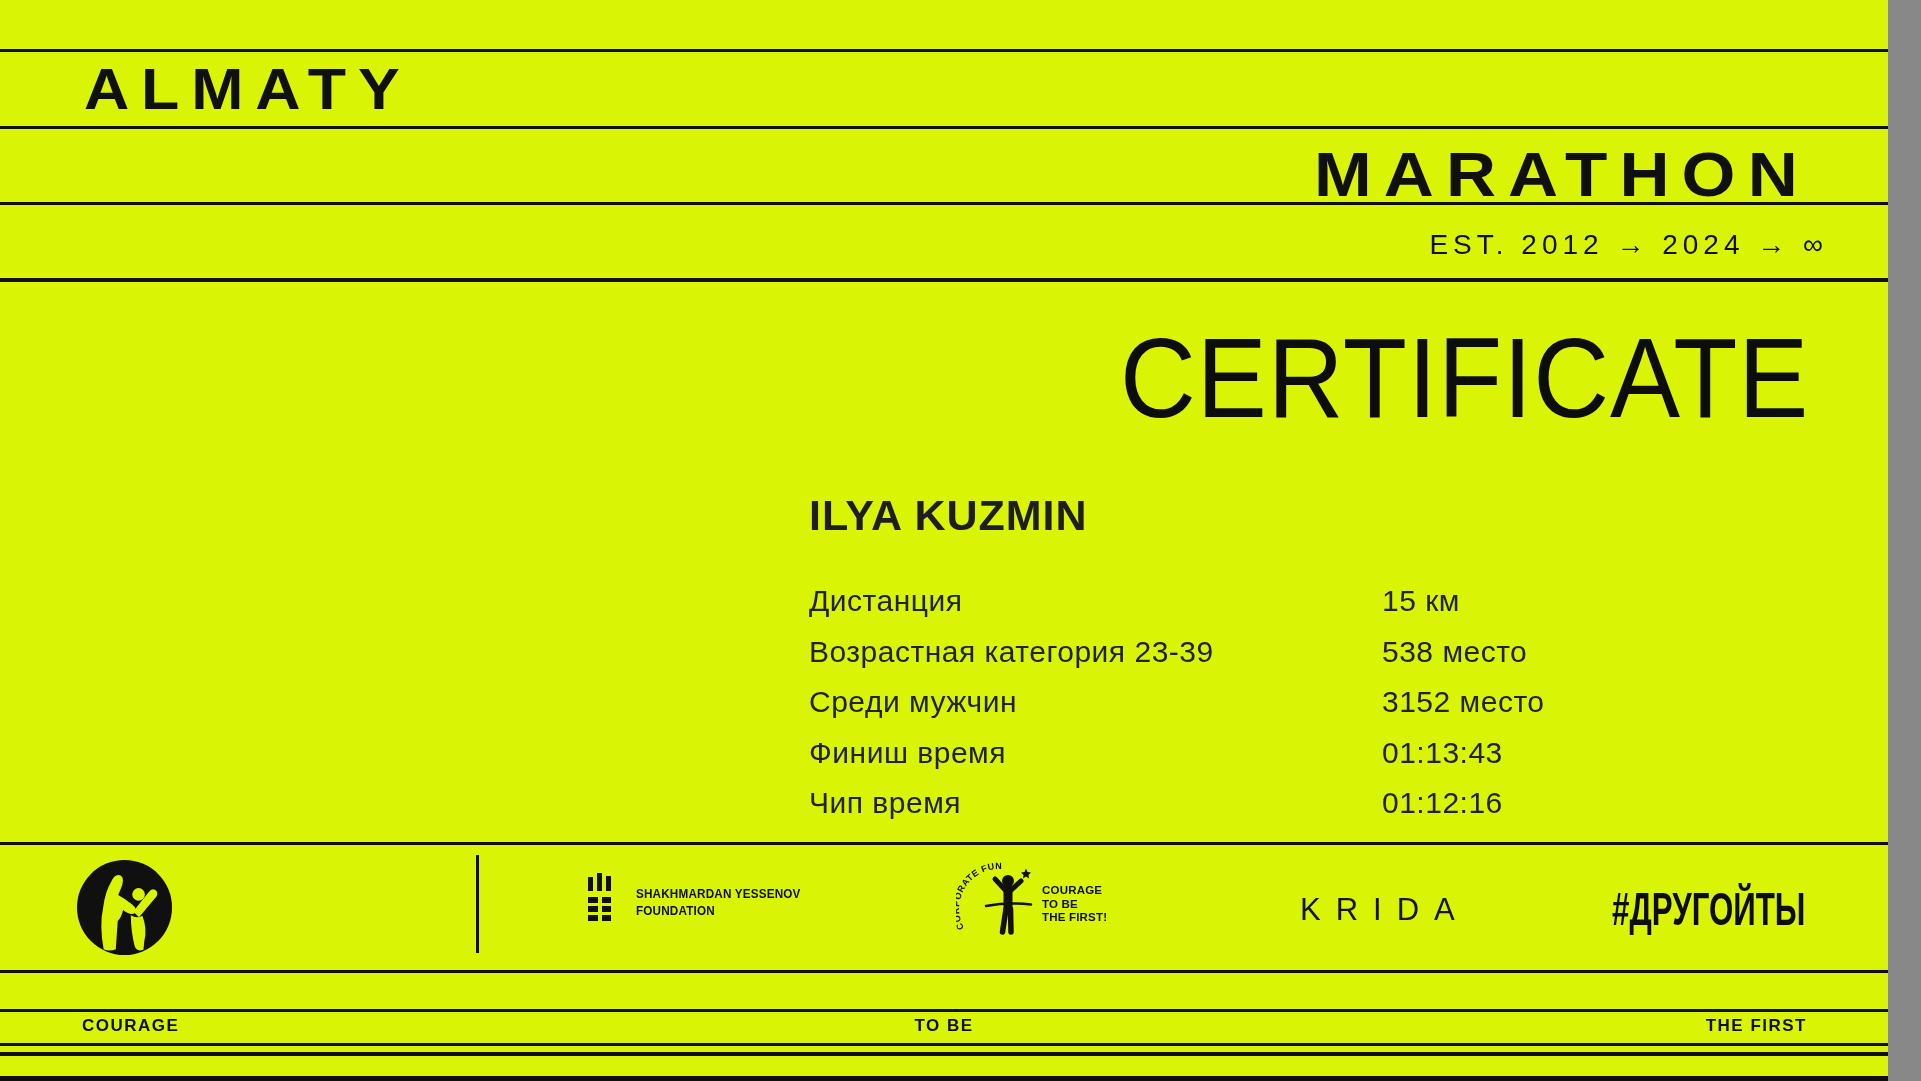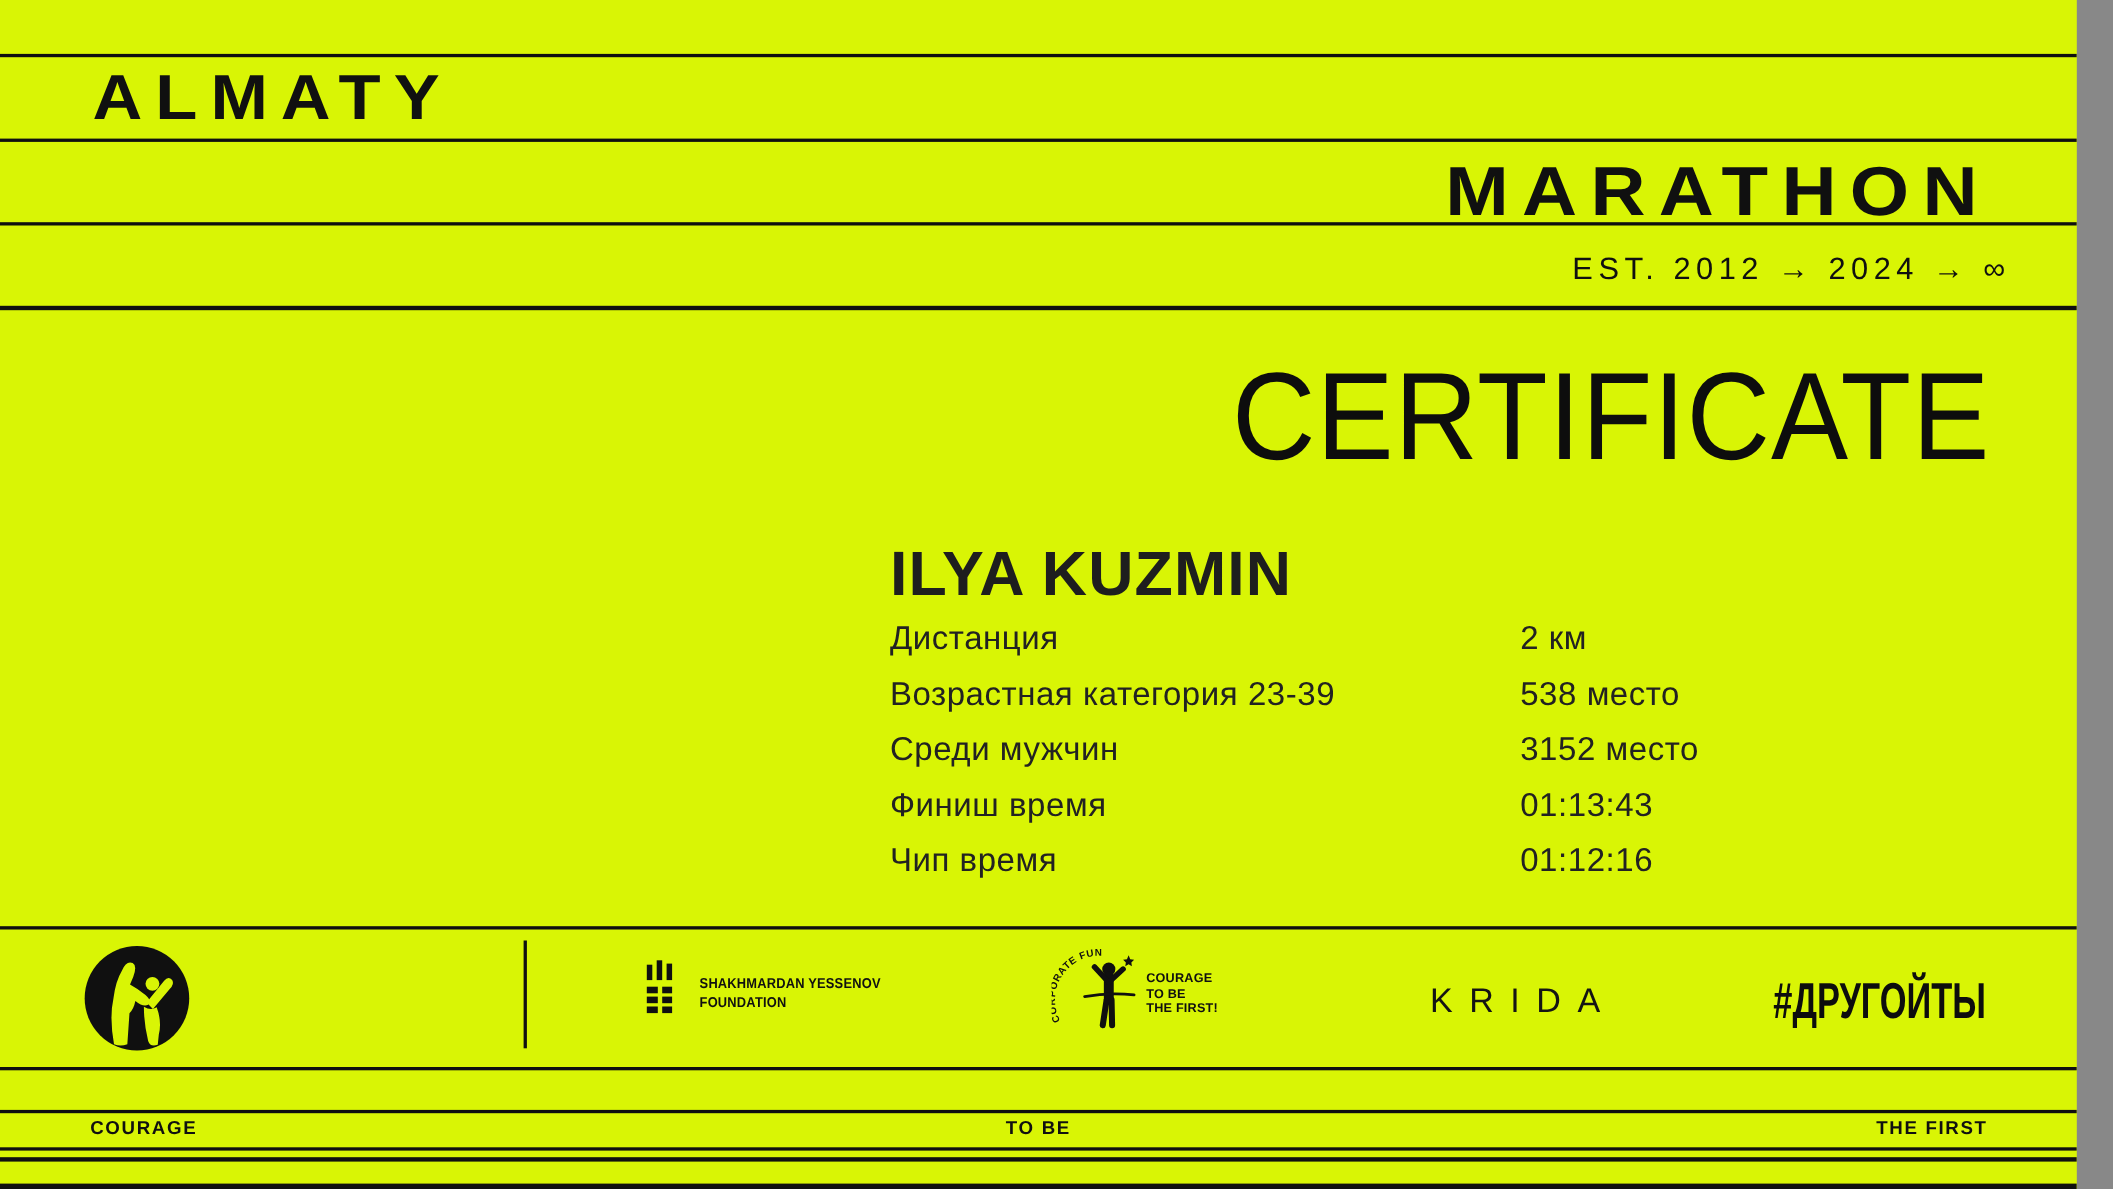--- a/index.html
+++ b/index.html
@@ -11,23 +11,23 @@
     font-family:"Liberation Sans", sans-serif;
     color:#101010;
   }
   .hline{position:absolute;left:0;right:0;background:#0f0f0f;}
   .t{position:absolute;white-space:nowrap;line-height:1;}
 
   .almaty{left:84px;top:60px;font-size:58px;font-weight:700;letter-spacing:11px;transform:scaleX(1.08);transform-origin:left top;}
   .marathon{right:78px;top:143px;font-size:63px;font-weight:700;letter-spacing:11px;transform:scaleX(1.1);transform-origin:right top;}
   .est{right:60px;top:231px;font-size:28px;font-weight:500;letter-spacing:5px;}
   .cert-title{right:79px;top:322px;font-size:113px;font-weight:400;letter-spacing:1px;transform:scaleX(0.93);transform-origin:right top;color:#0d0d0d;}
-  .athlete{left:809px;top:494px;font-size:57px;font-weight:700;letter-spacing:1px;color:#1e1e1e;}
+  .athlete{left:809px;top:494px;font-size:43px;font-weight:700;letter-spacing:1px;color:#1e1e1e;}
 
-  .results{position:absolute;left:809px;top:558px;width:800px;text-align:center;}
+  .results{position:absolute;left:809px;top:578px;width:800px;text-align:center;}
   .result-row{position:relative;height:50.5px;font-size:30px;font-weight:500;letter-spacing:0.5px;color:#222;}
   .result-row .lbl{position:absolute;left:0;top:6px;}
   .result-row .val{position:absolute;left:573px;top:6px;}
 
   .footer-divider{position:absolute;left:476px;top:855px;width:3px;height:98px;background:#101010;}
 
   .kaspi-icon{position:absolute;left:76px;top:859px;}
   .kaspi-word{left:190px;top:878px;font-size:56px;font-weight:700;letter-spacing:-1.5px;color:#0d0d0d;}
 
   .ysv-mark{position:absolute;left:588px;top:873px;width:23px;height:48px;}
@@ -70,21 +70,21 @@
   <div class="t almaty">ALMATY</div>
   <div class="t marathon">MARATHON</div>
   <div class="t est">EST. 2012 → 2024 → ∞</div>
 
   <div class="t cert-title">CERTIFICATE</div>
   <div class="t athlete">ILYA KUZMIN</div>
 
   <div class="results">
     <div class="result-row">
       <span class="lbl">Дистанция</span>
-      <span class="val">2 км</span>
+      <span class="val">15 км</span>
     </div>
     <div class="result-row">
       <span class="lbl">Возрастная категория 23-39</span>
       <span class="val">538 место</span>
     </div>
     <div class="result-row">
       <span class="lbl">Среди мужчин</span>
       <span class="val">3152 место</span>
     </div>
     <div class="result-row">

